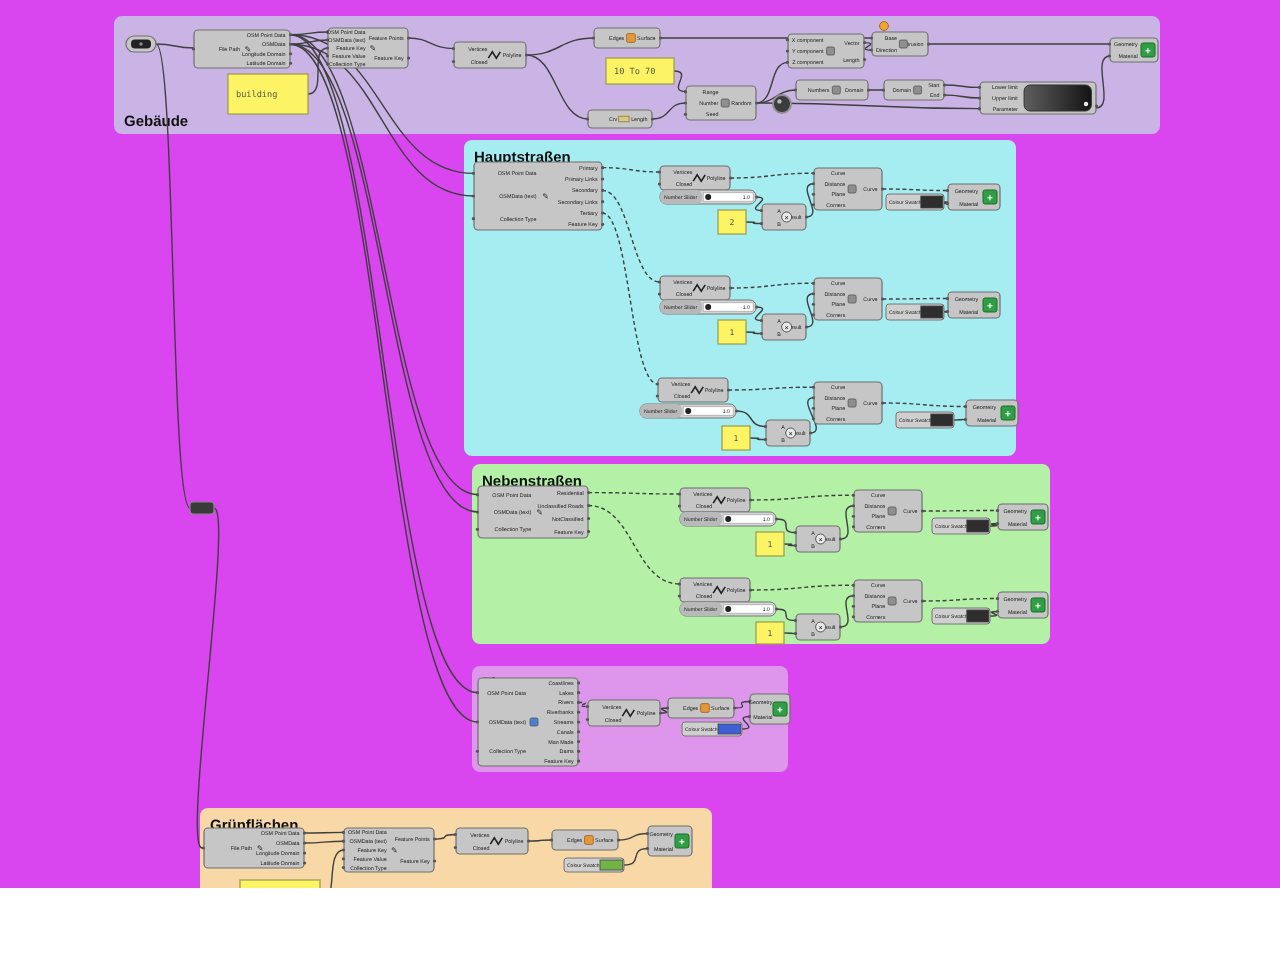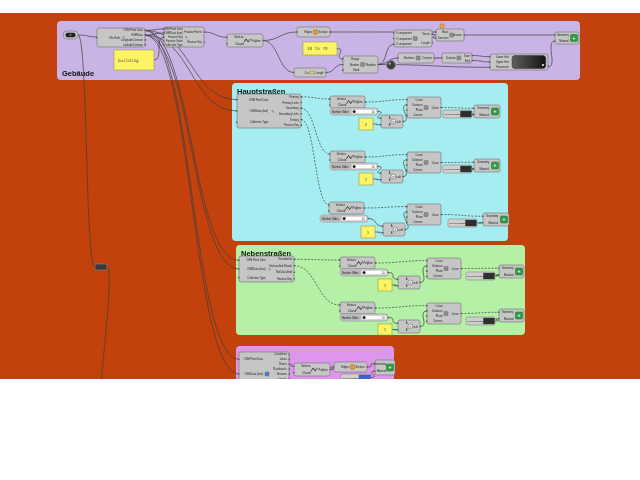--- a/index.html
+++ b/index.html
@@ -1,16 +1,16 @@
 <!DOCTYPE html>
 <html><head>
 <meta charset="utf-8">
 <style>
   html,body{margin:0;padding:0;background:#ffffff;}
-  #stage{position:relative;width:640px;height:366px;background:#c2410c;overflow:hidden;margin-top:13px;}
+  #stage{position:relative;width:640px;height:444px;background:#d946ef;overflow:hidden;}
   svg{position:absolute;left:0;top:0;}
   text{font-family:"Liberation Sans",sans-serif;}
   .mono{font-family:"DejaVu Sans Mono",monospace;}
 </style>
 </head>
 <body>
 
 <div id="stage">
   <svg id="gh-canvas" width="640" height="480" viewBox="0 0 640 480">
     <defs>

